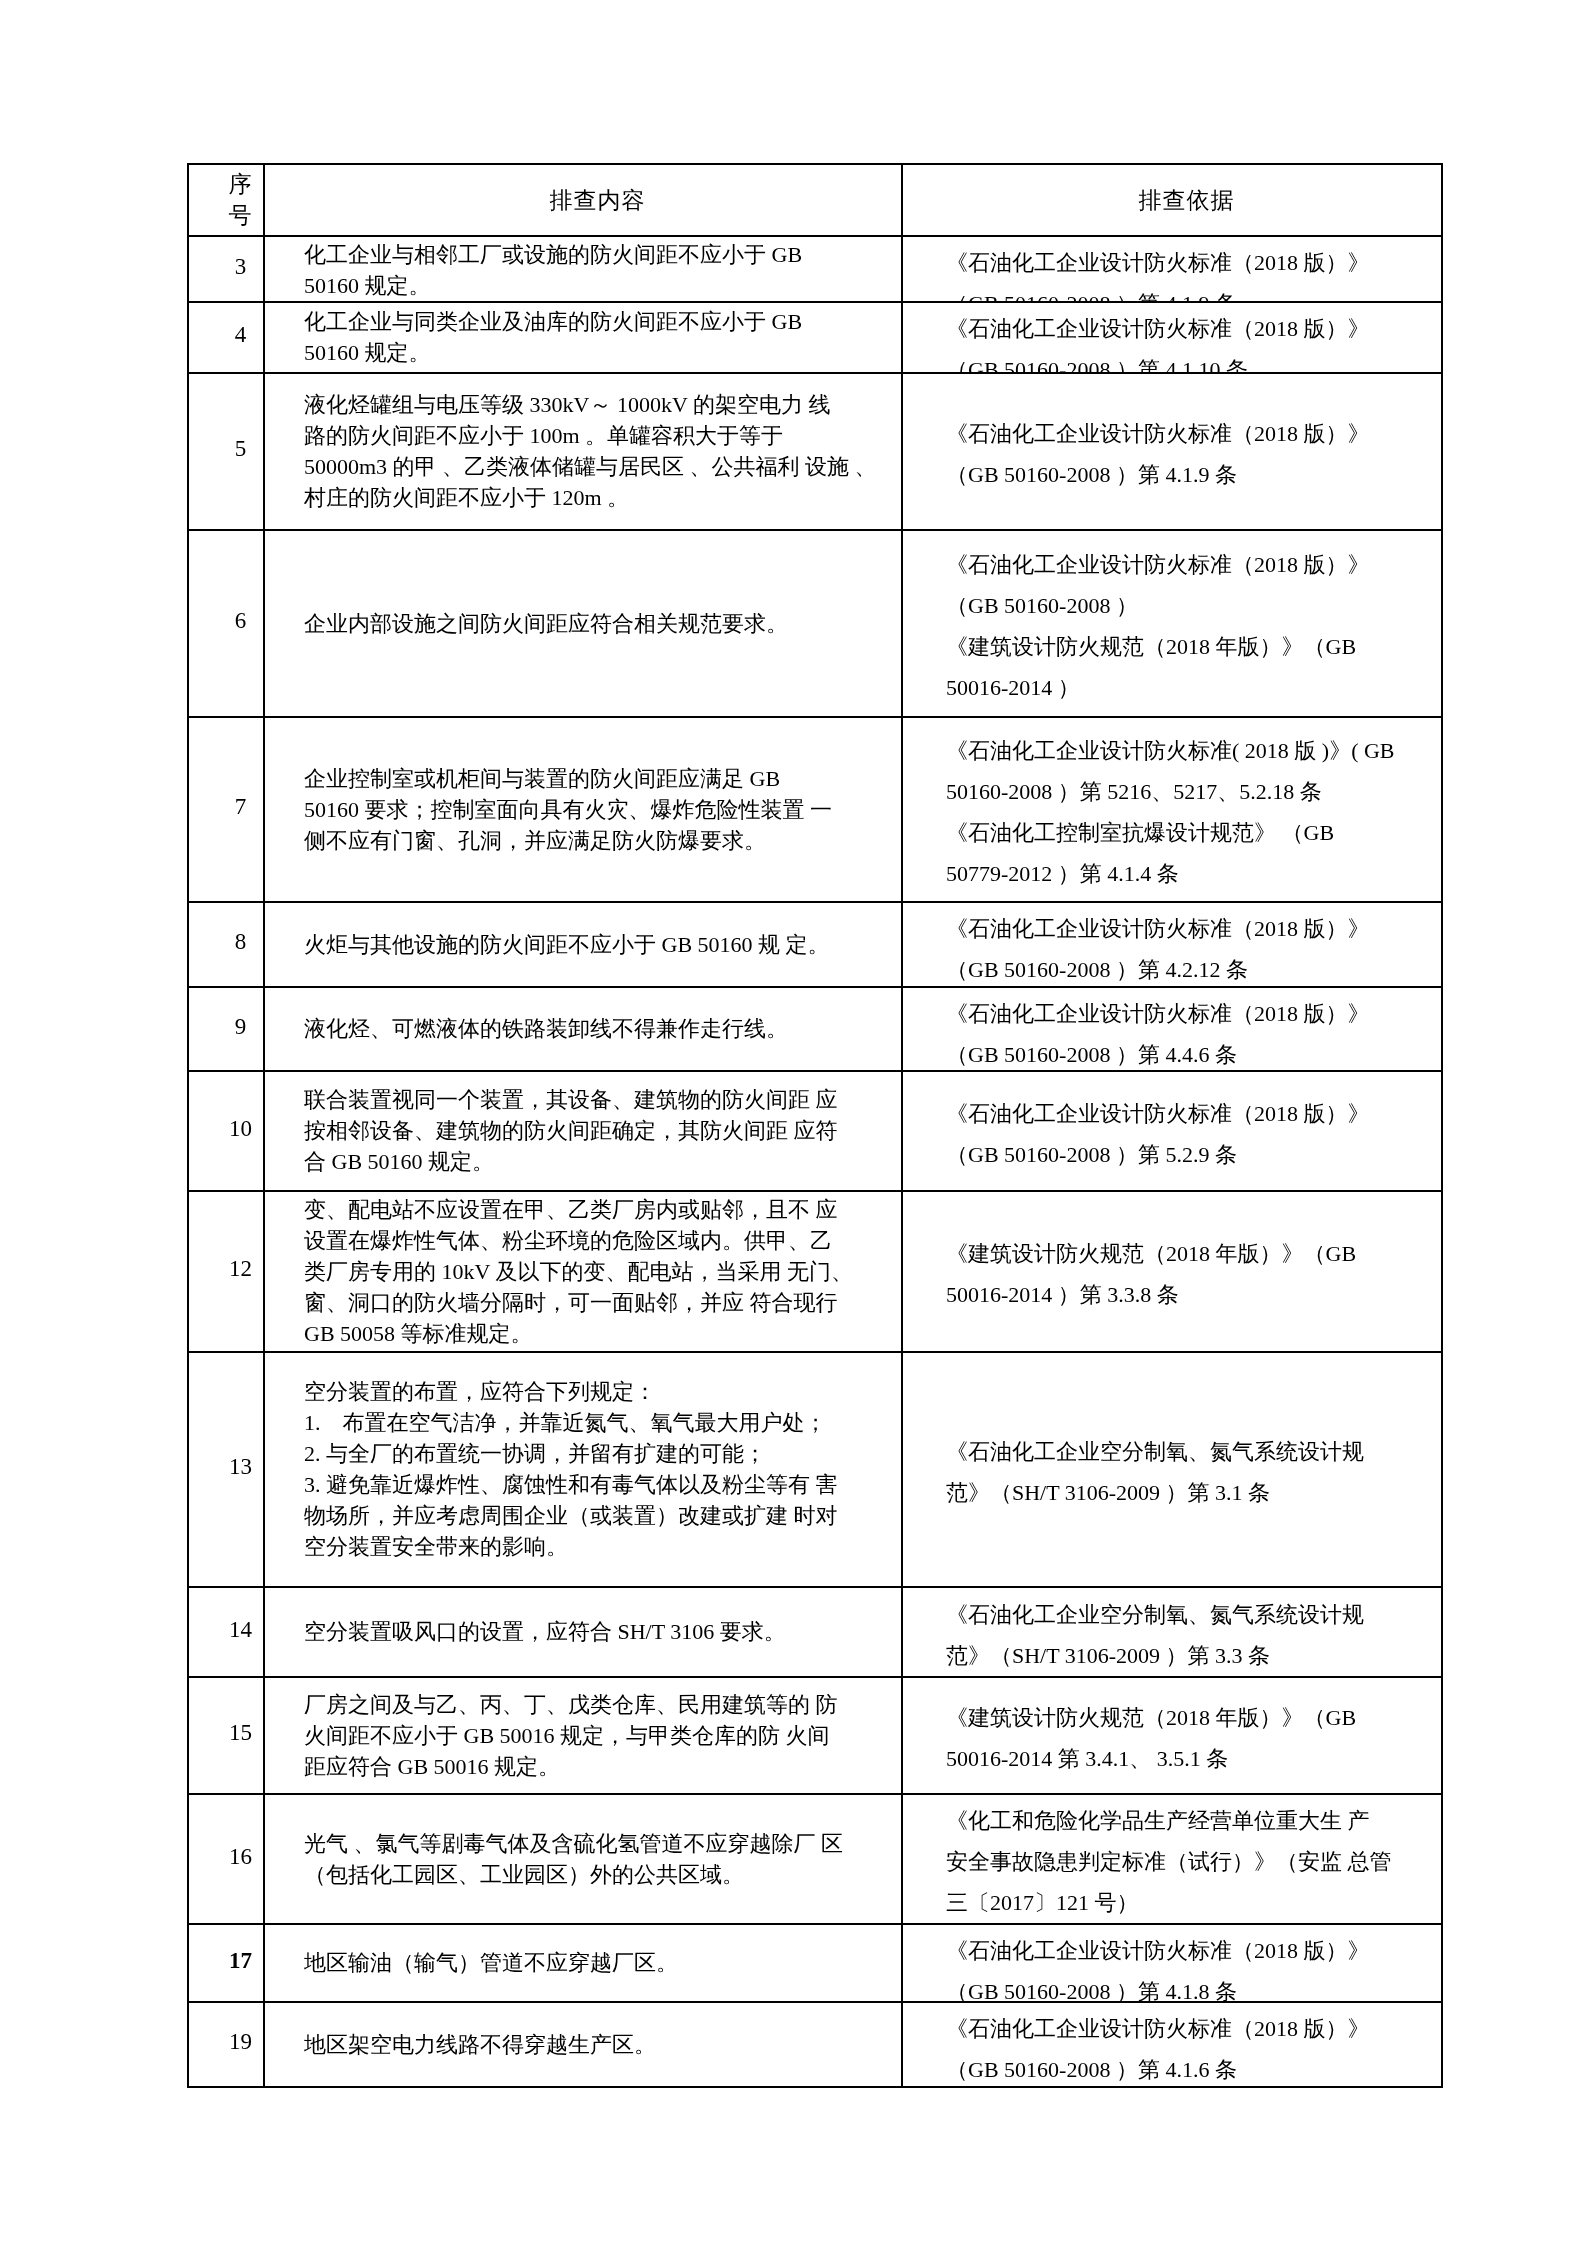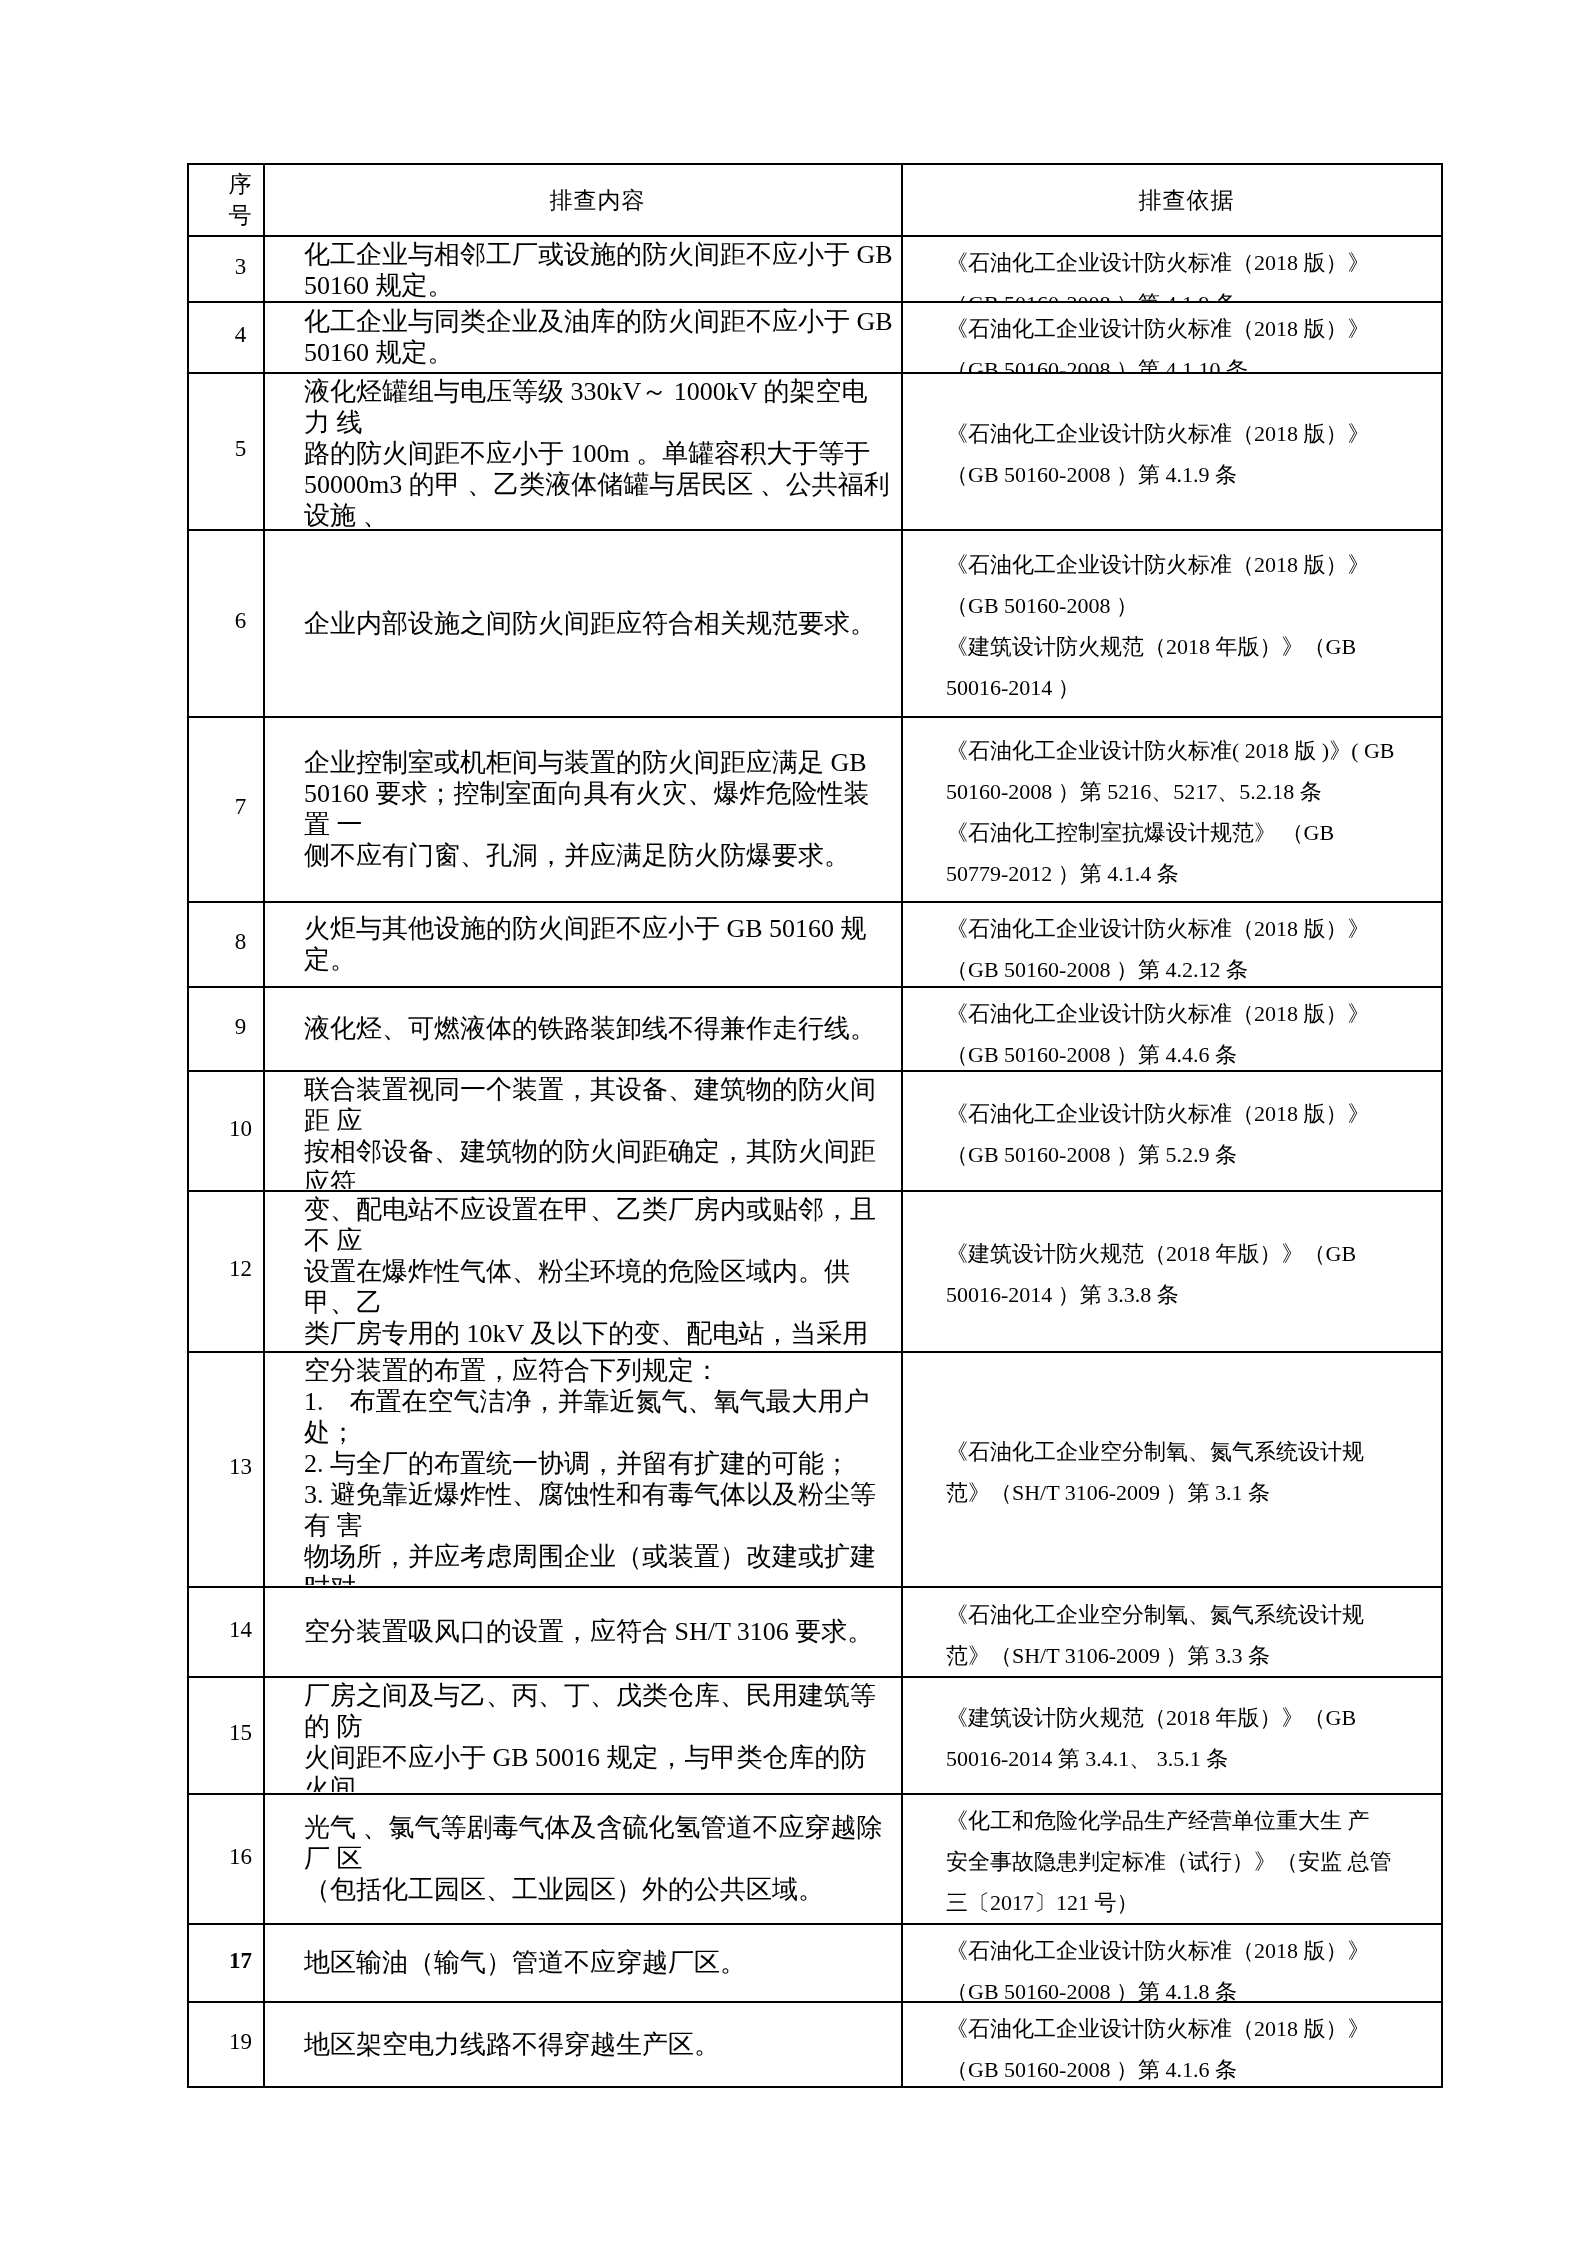--- a/index.html
+++ b/index.html
@@ -53,21 +53,21 @@
     margin: auto 0;           
     white-space: pre-line;
   }
   td.no-cell .clip { text-align: center; }
   td.no-cell .txt {
     font-size: 23px;
     line-height: 30px;
   }
   td.content-cell .clip { padding: 2px 8px 2px 10px; }
   td.content-cell .txt {
-    font-size: 26px;
+    font-size: 22px;
     line-height: 31px;
     text-align: left;
   }
   td.basis-cell .clip { padding: 5px 8px 0 14px; }
   td.basis-cell .txt {
     font-size: 22px;
     line-height: 41px;
     text-align: left;
   }
 </style>

